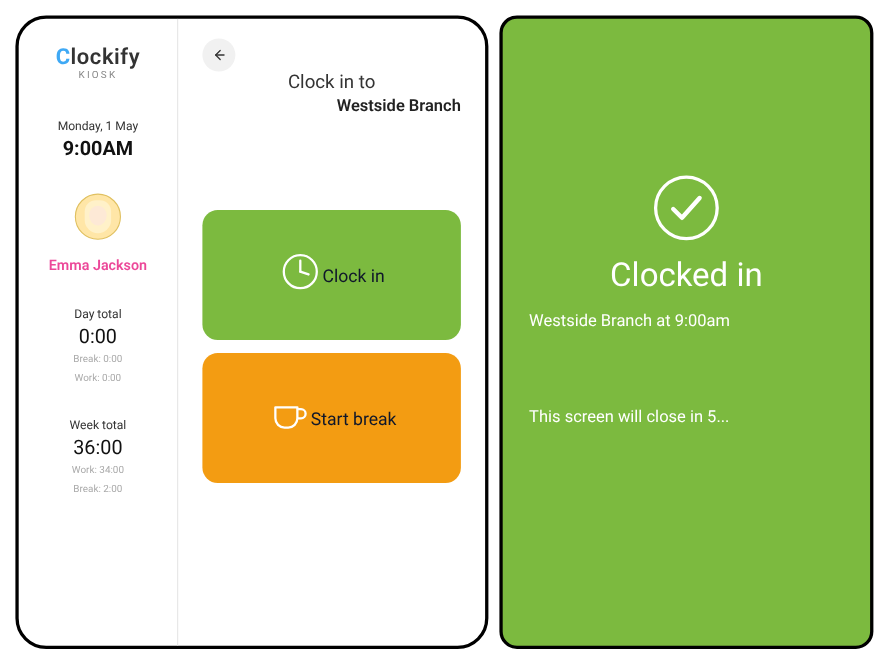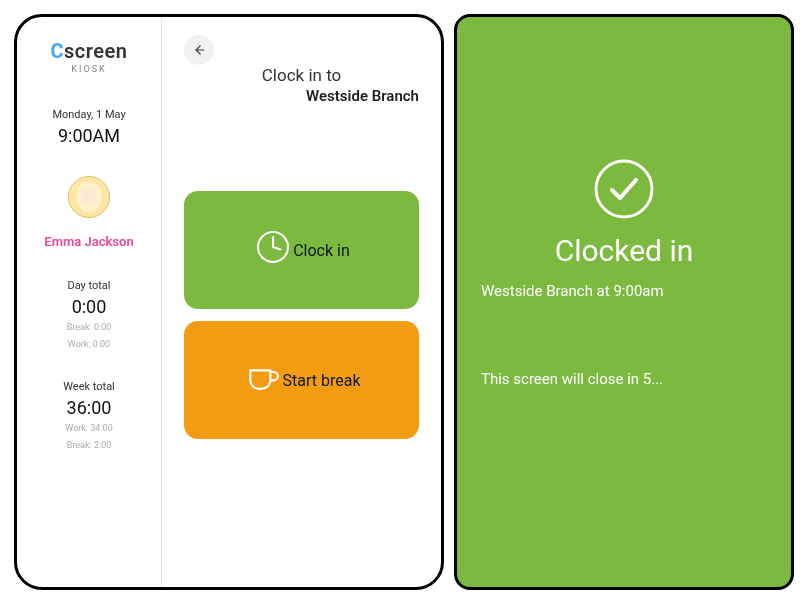--- a/index.html
+++ b/index.html
@@ -58,21 +58,21 @@
     margin-top: 1px;
   }
   .date {
     margin-top: 34px;
     font-size: 11px;
     color: #333;
   }
   .time {
     margin-top: 4px;
     font-size: 18px;
-    font-weight: 400;
+    font-weight: 700;
     color: #111;
   }
   .avatar {
     margin: 30px auto 0 auto;
     width: 40px;
     height: 40px;
     border-radius: 50%;
     background: #FFE6A7;
     position: relative;
     overflow: hidden;
@@ -216,21 +216,21 @@
 </style>
 </head>
 <body>
 
 <div class="stage">
 
   <div class="card-left">
 
     <div class="sidebar">
       <div class="logo">
-        <span class="c">C</span><span>screen</span>
+        <span class="c">C</span><span>lockify</span>
       </div>
       <div class="logo-sub">KIOSK</div>
 
       <div class="date">Monday, 1 May</div>
       <div class="time">9:00AM</div>
 
       <div class="avatar"></div>
       <div class="username">Emma Jackson</div>
 
       <div class="stat-block">

